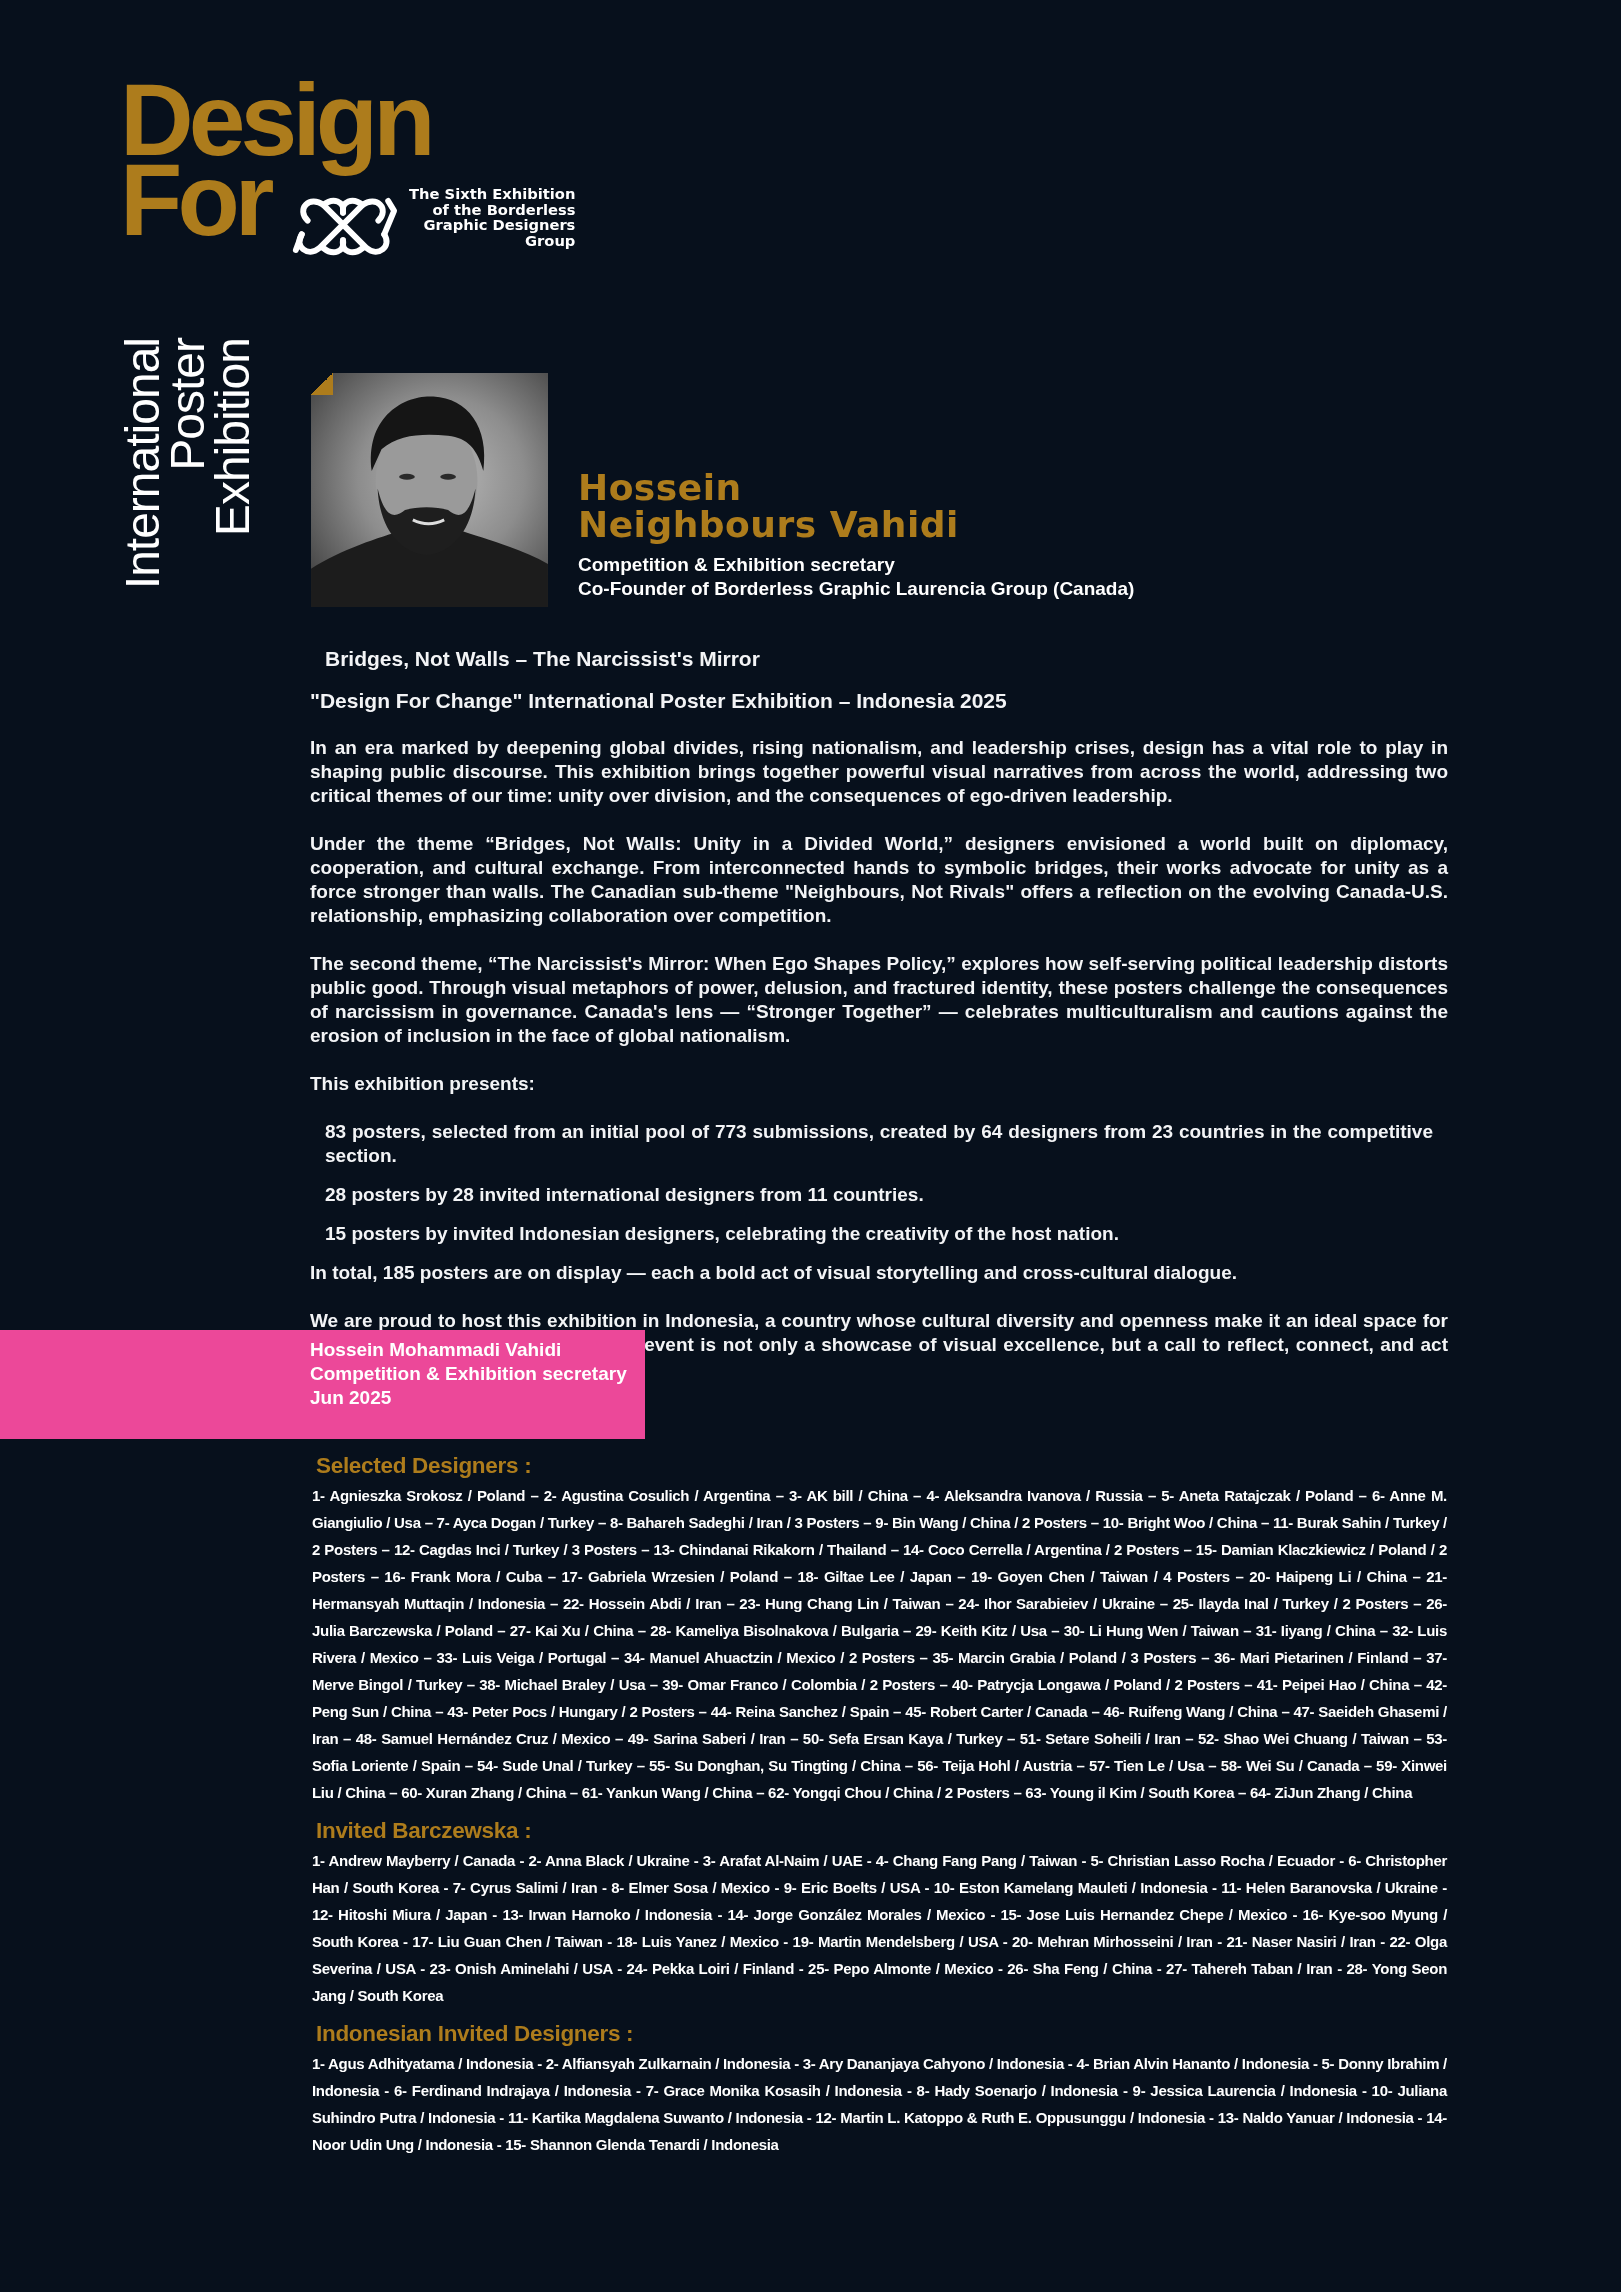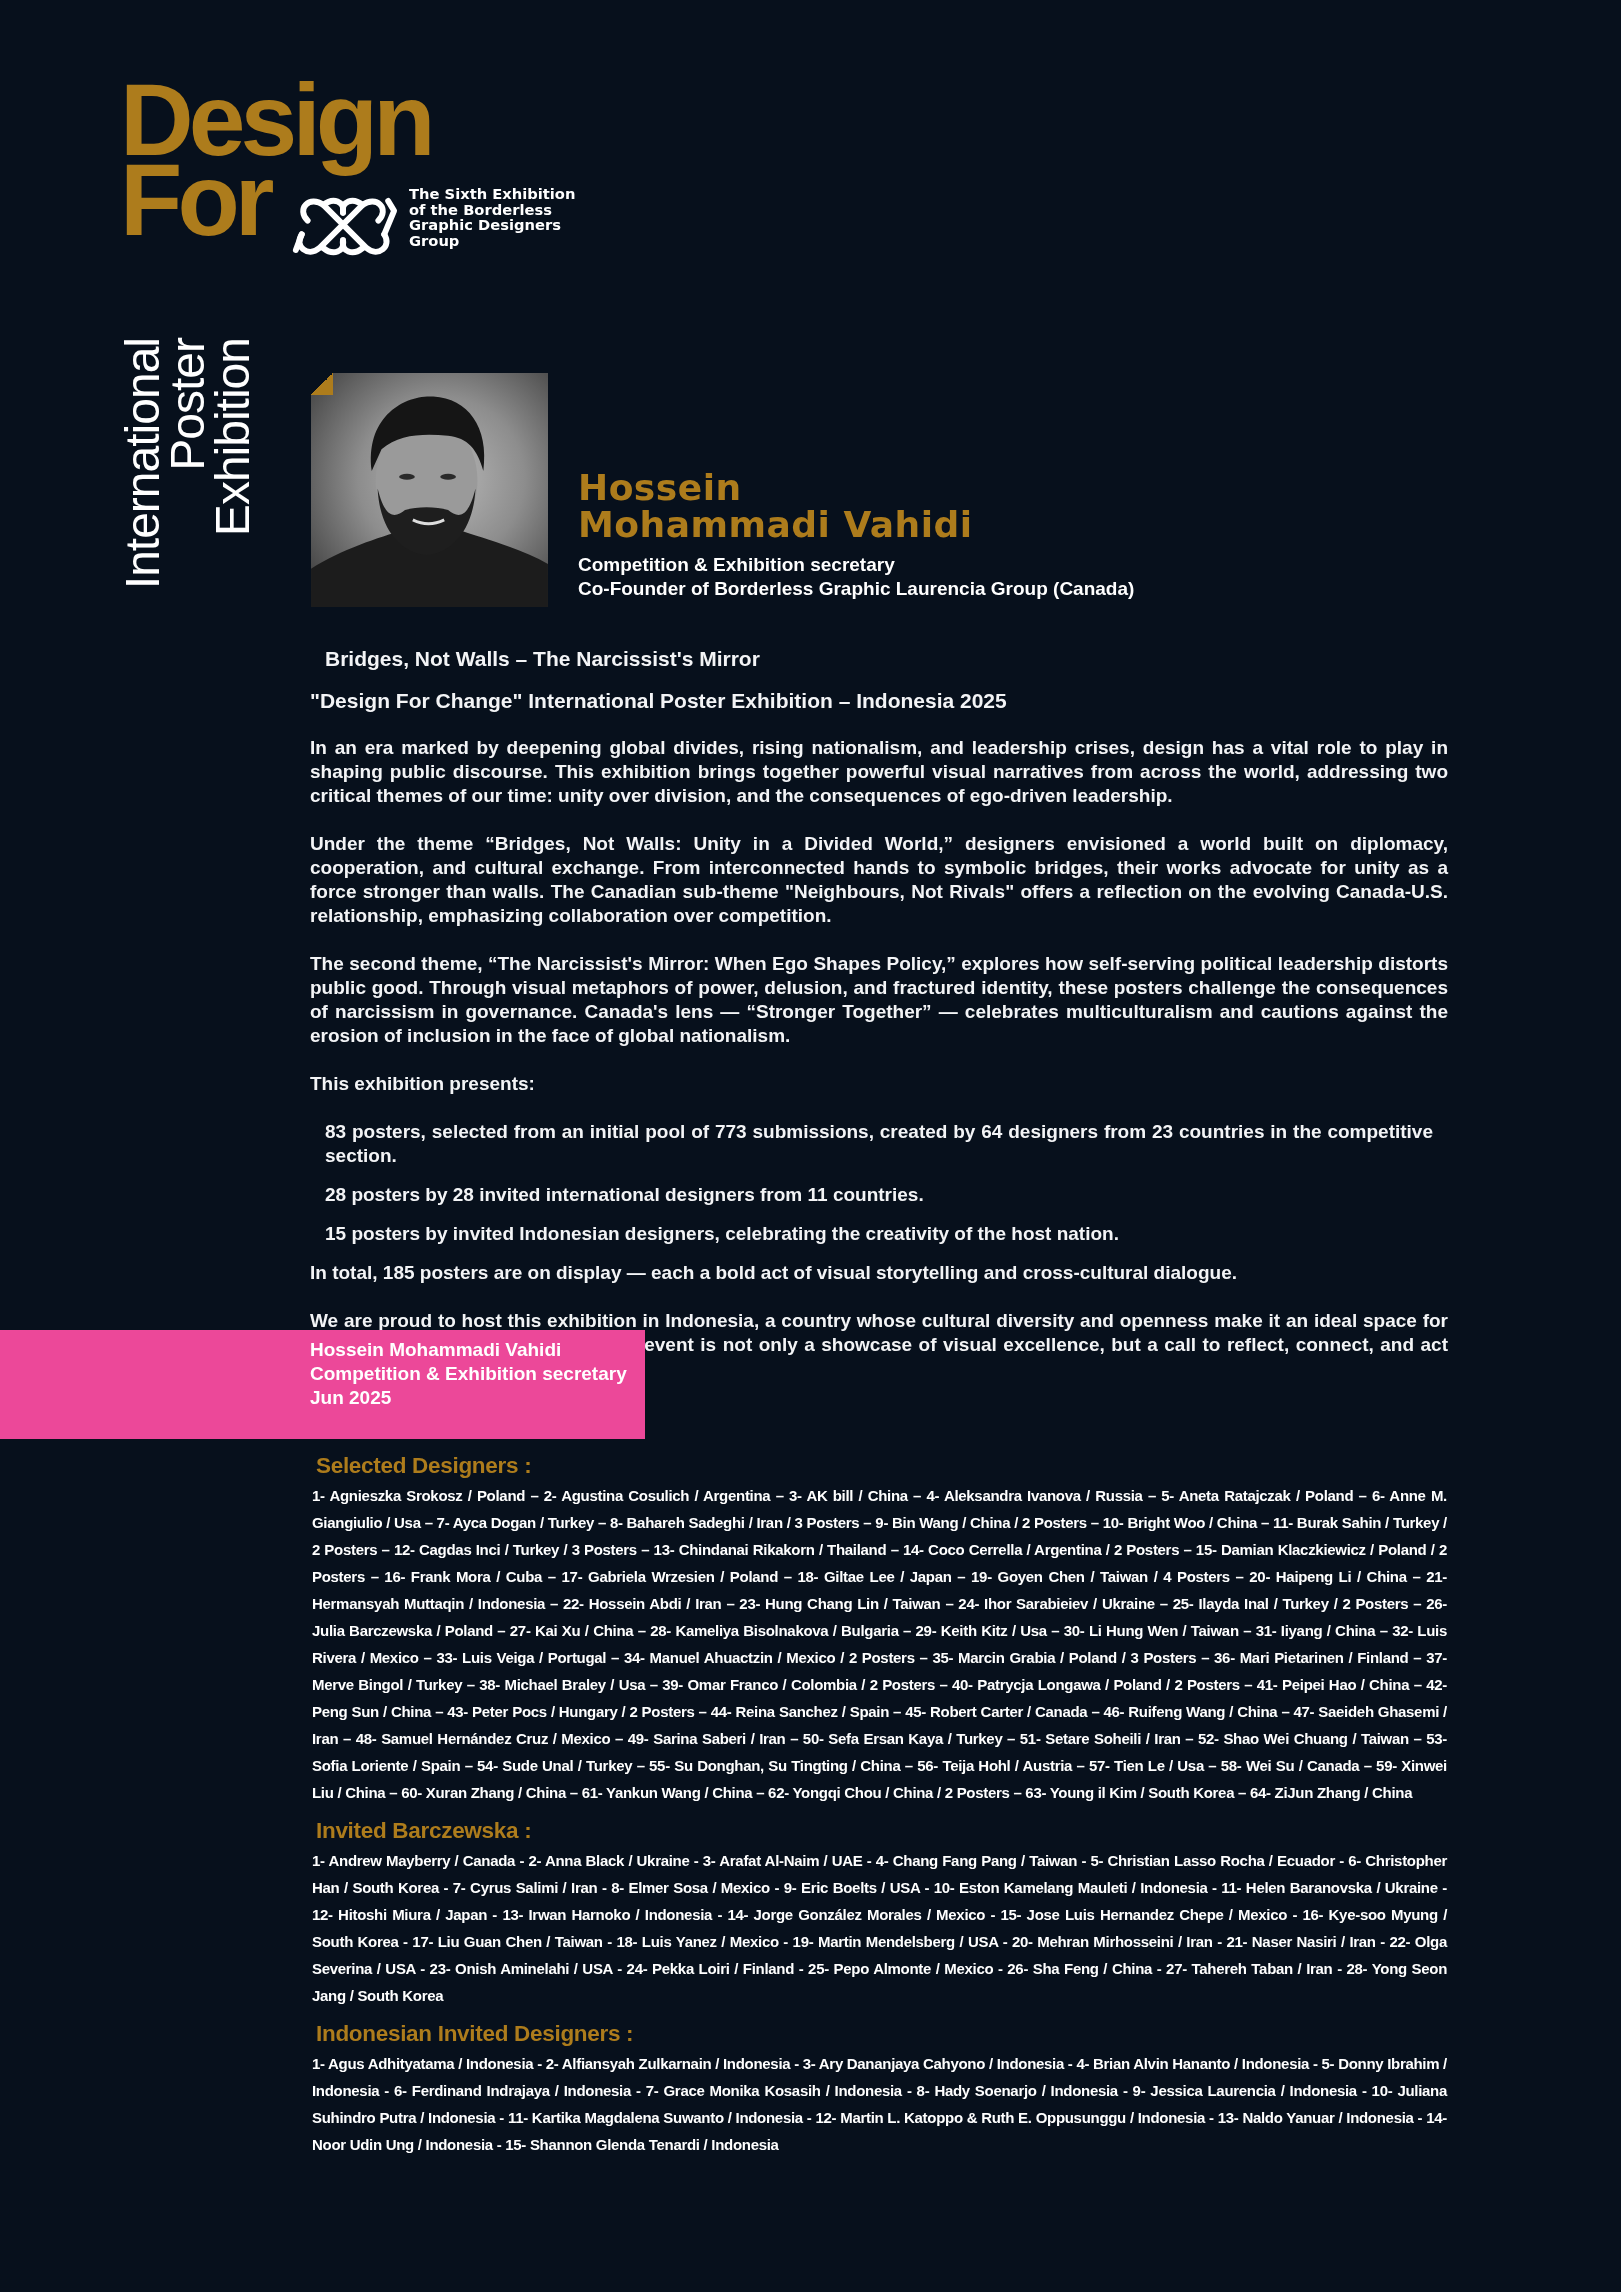--- a/index.html
+++ b/index.html
@@ -18,21 +18,21 @@
     font-weight: 700; color: #ad7c1c;
     font-size: 102px; line-height: 80px; letter-spacing: -4.9px;
     white-space: nowrap;
   }
   .emblem { position: absolute; left: 288px; top: 191px; width: 110px; height: 71px; }
   .subtitle-group {
     position: absolute; left: 409px; top: 186px;
     font-family: "DejaVu Sans", sans-serif; font-weight: 700;
     font-size: 14.7px; line-height 15.7px; color: #fff;
   }
-  .subtitle-group div { line-height: 15.7px; }
+  .subtitle-group div { line-height: 15.7px; text-align: right; }
 
   
   .vertical-wrap {
     position: absolute; left: 120px; top: 338px;
     width: 142px; height: 294px;
   }
   .vertical-text {
     position: absolute; left: 0; top: 0;
     transform-origin: 0 0;
     transform: translate(0, 292px) rotate(-90deg);
@@ -148,21 +148,21 @@
     <path d="M68 118 C 70 160, 92 184, 118 186 C 144 184, 166 160, 168 118 C 160 150, 150 148, 140 140 C 128 136, 108 136, 96 140 C 86 148, 76 150, 68 118 Z" fill="#1e1e1e"></path>
     <ellipse cx="98" cy="106" rx="8" ry="3" fill="#2a2a2a"></ellipse>
     <ellipse cx="140" cy="106" rx="8" ry="3" fill="#2a2a2a"></ellipse>
     <path d="M104 150 Q 120 158 136 150" stroke="#dddddd" stroke-width="3" fill="none"></path>
   </svg>
 </div>
 <div class="portrait-tab"></div>
 
 <div class="name-block">
   <div class="person-name">Hossein</div>
-  <div class="person-name">Mohammadi Vahidi</div>
+  <div class="person-name">Neighbours Vahidi</div>
   <div class="person-role">
     <div>Competition &amp; Exhibition  secretary</div>
     <div>Co-Founder of Borderless Graphic Laurencia Group (Canada)</div>
   </div>
 </div>
 
 <div class="body-text">
   <p class="heading-line tight">Bridges, Not Walls – The Narcissist's Mirror</p>
   <p class="heading-line" style="margin-bottom:21.6px">"Design For Change" International Poster Exhibition – Indonesia 2025</p>
   <p>In an era marked by deepening global divides, rising nationalism, and leadership crises, design has a vital role to play in shaping public discourse. This exhibition brings together powerful visual narratives from across the world, addressing two critical themes of our time: unity over division, and the consequences of ego-driven leadership.</p>

